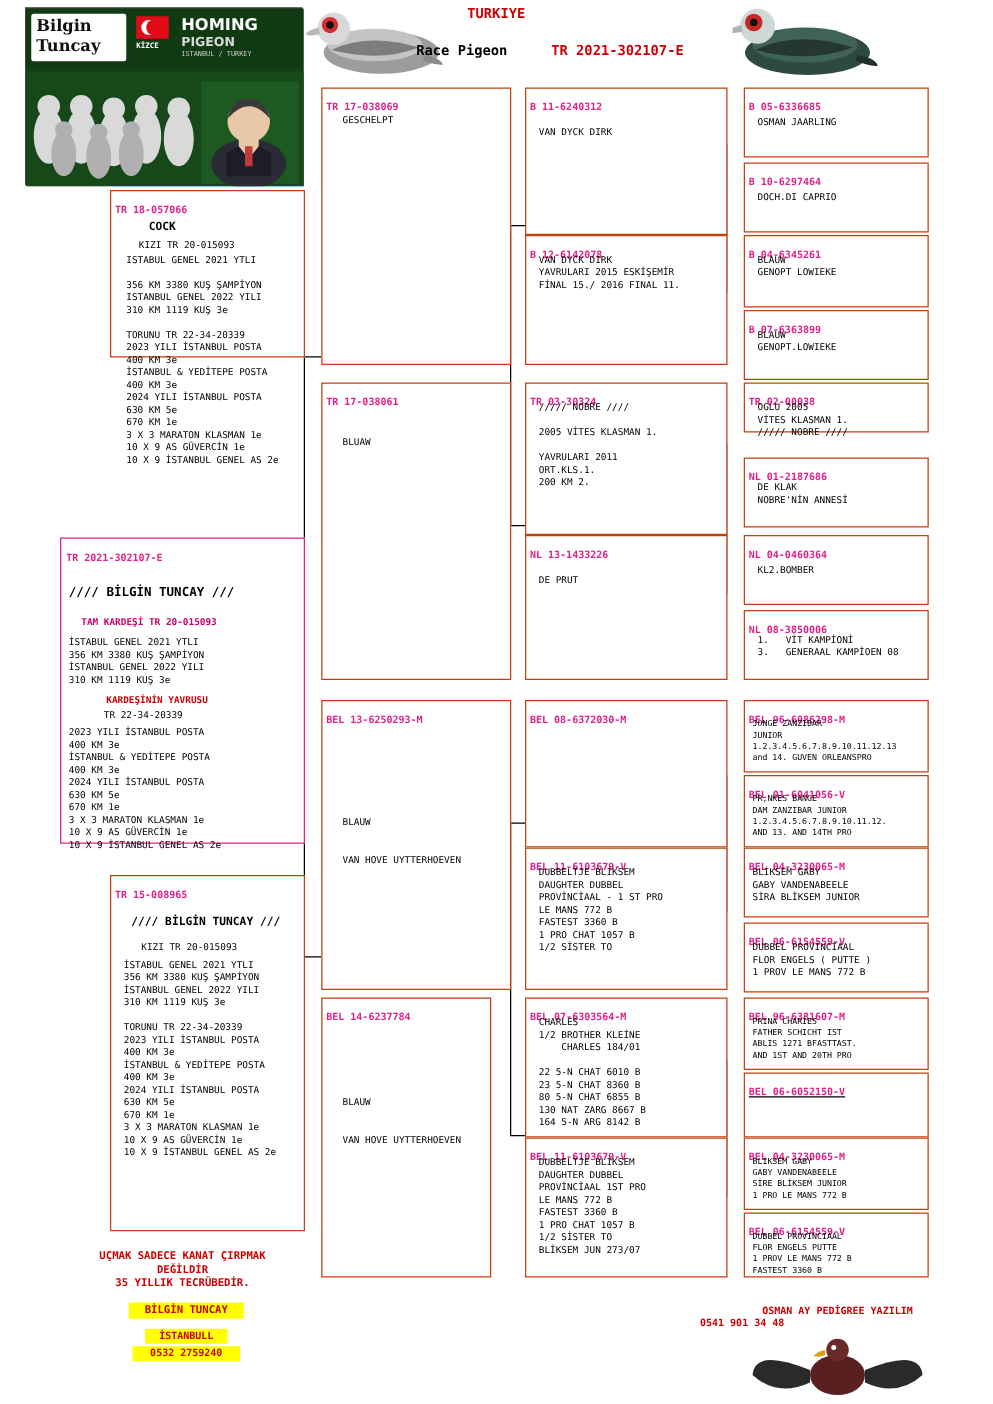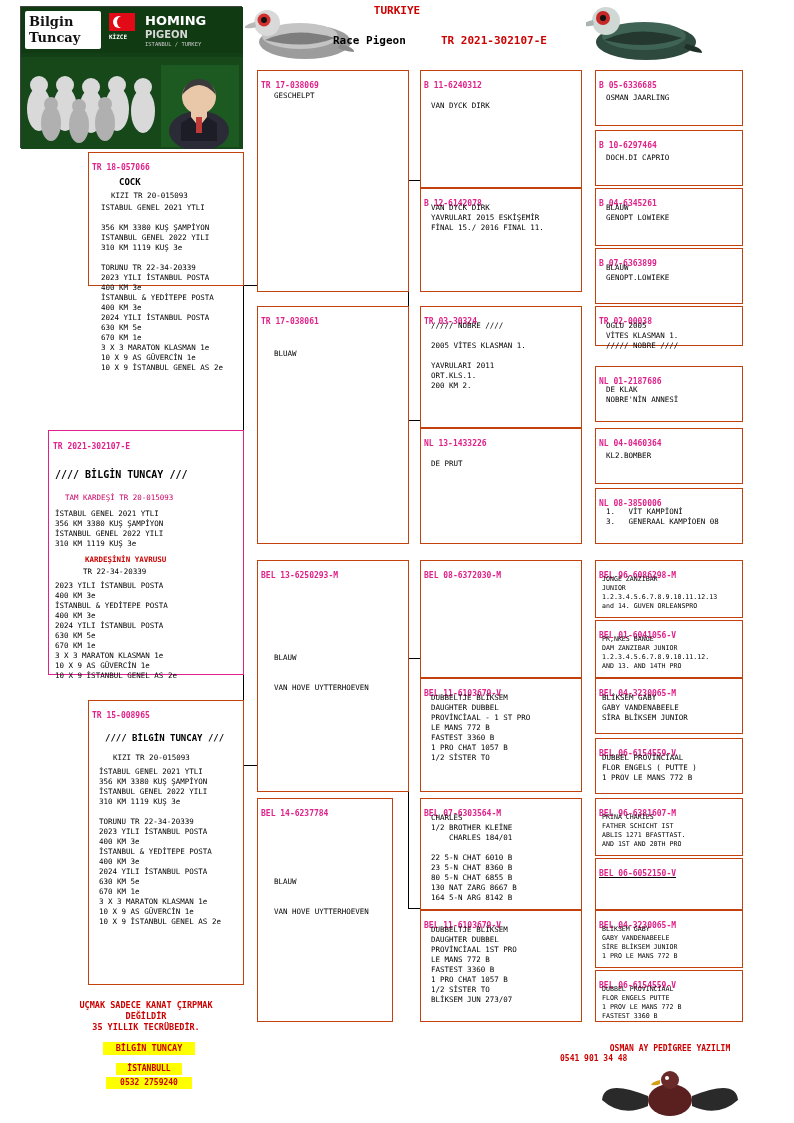--- a/index.html
+++ b/index.html
@@ -109,21 +109,21 @@
 <div class="ln" style="left:408px;top:908px;width:14px;height:1px;"></div>
 
 <div class="ln" style="left:581px;top:115px;width:1px;height:120px;"></div>
 <div class="ln" style="left:581px;top:355px;width:1px;height:120px;"></div>
 <div class="ln" style="left:581px;top:620px;width:1px;height:110px;"></div>
 <div class="ln" style="left:581px;top:848px;width:1px;height:110px;"></div>
 
 <div class="box" style="left:48px;top:430px;width:196px;height:245px;border-color:#e0218a;">
   <div class="abs" style="left:4px;top:3px;"><span class="id">TR 2021-302107-E</span></div>
   <div class="abs" style="left:6px;top:38px;font-size:10px;font-weight:bold;color:#000;">//// BİLGİN TUNCAY ///</div>
-  <div class="abs" style="left:16px;top:62px;font-size:7.5px;font-weight:normal;color:#cc0066;">TAM KARDEŞİ TR 20-015093</div>
+  <div class="abs" style="left:16px;top:62px;font-size:7.5px;font-weight:bold;color:#cc0066;">TAM KARDEŞİ TR 20-015093</div>
   <div class="abs txt" style="left:6px;top:78px;width:186px;">İSTABUL GENEL 2021 YTLI
 356 KM 3380 KUŞ ŞAMPİYON
 İSTANBUL GENEL 2022 YILI
 310 KM 1119 KUŞ 3e</div>
   <div class="abs" style="left:36px;top:124px;font-size:7.5px;font-weight:bold;color:#cc0000;">KARDEŞİNİN YAVRUSU</div>
   <div class="abs" style="left:34px;top:136px;font-size:7.5px;color:#000;">TR 22-34-20339</div>
   <div class="abs txt" style="left:6px;top:150px;width:186px;">2023 YILI İSTANBUL POSTA
 400 KM 3e
 İSTANBUL &amp; YEDİTEPE POSTA
 400 KM 3e

